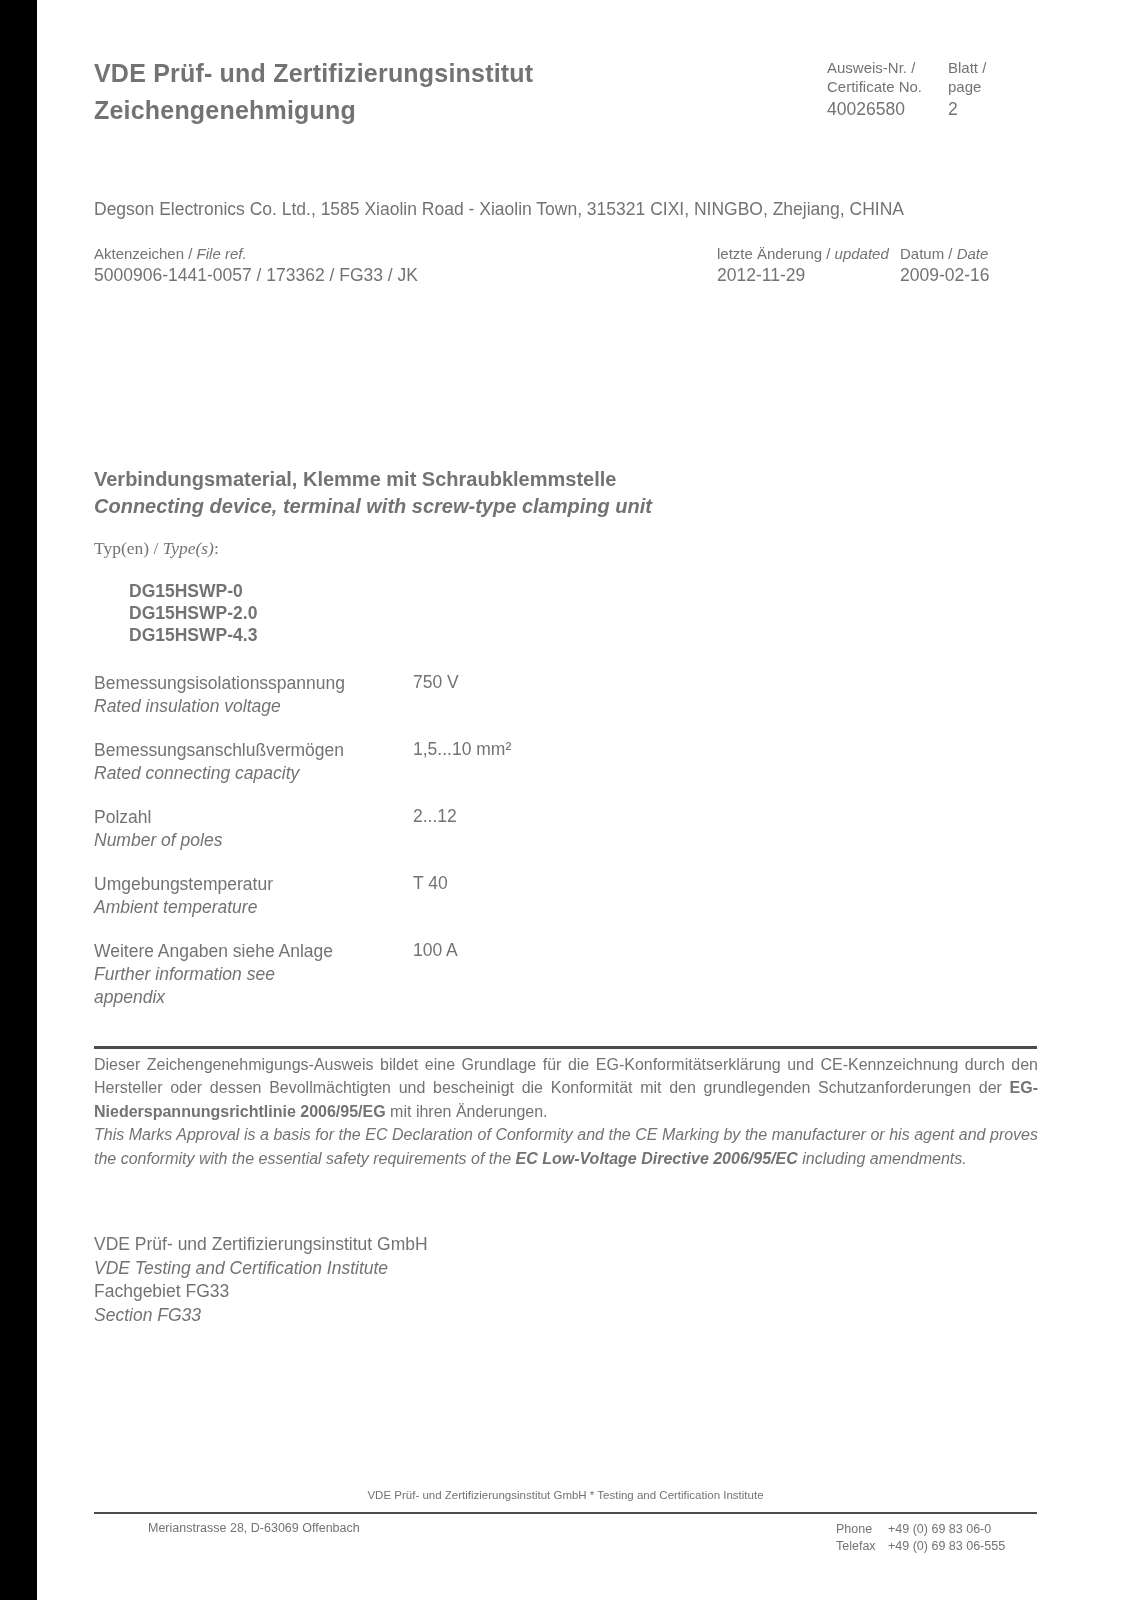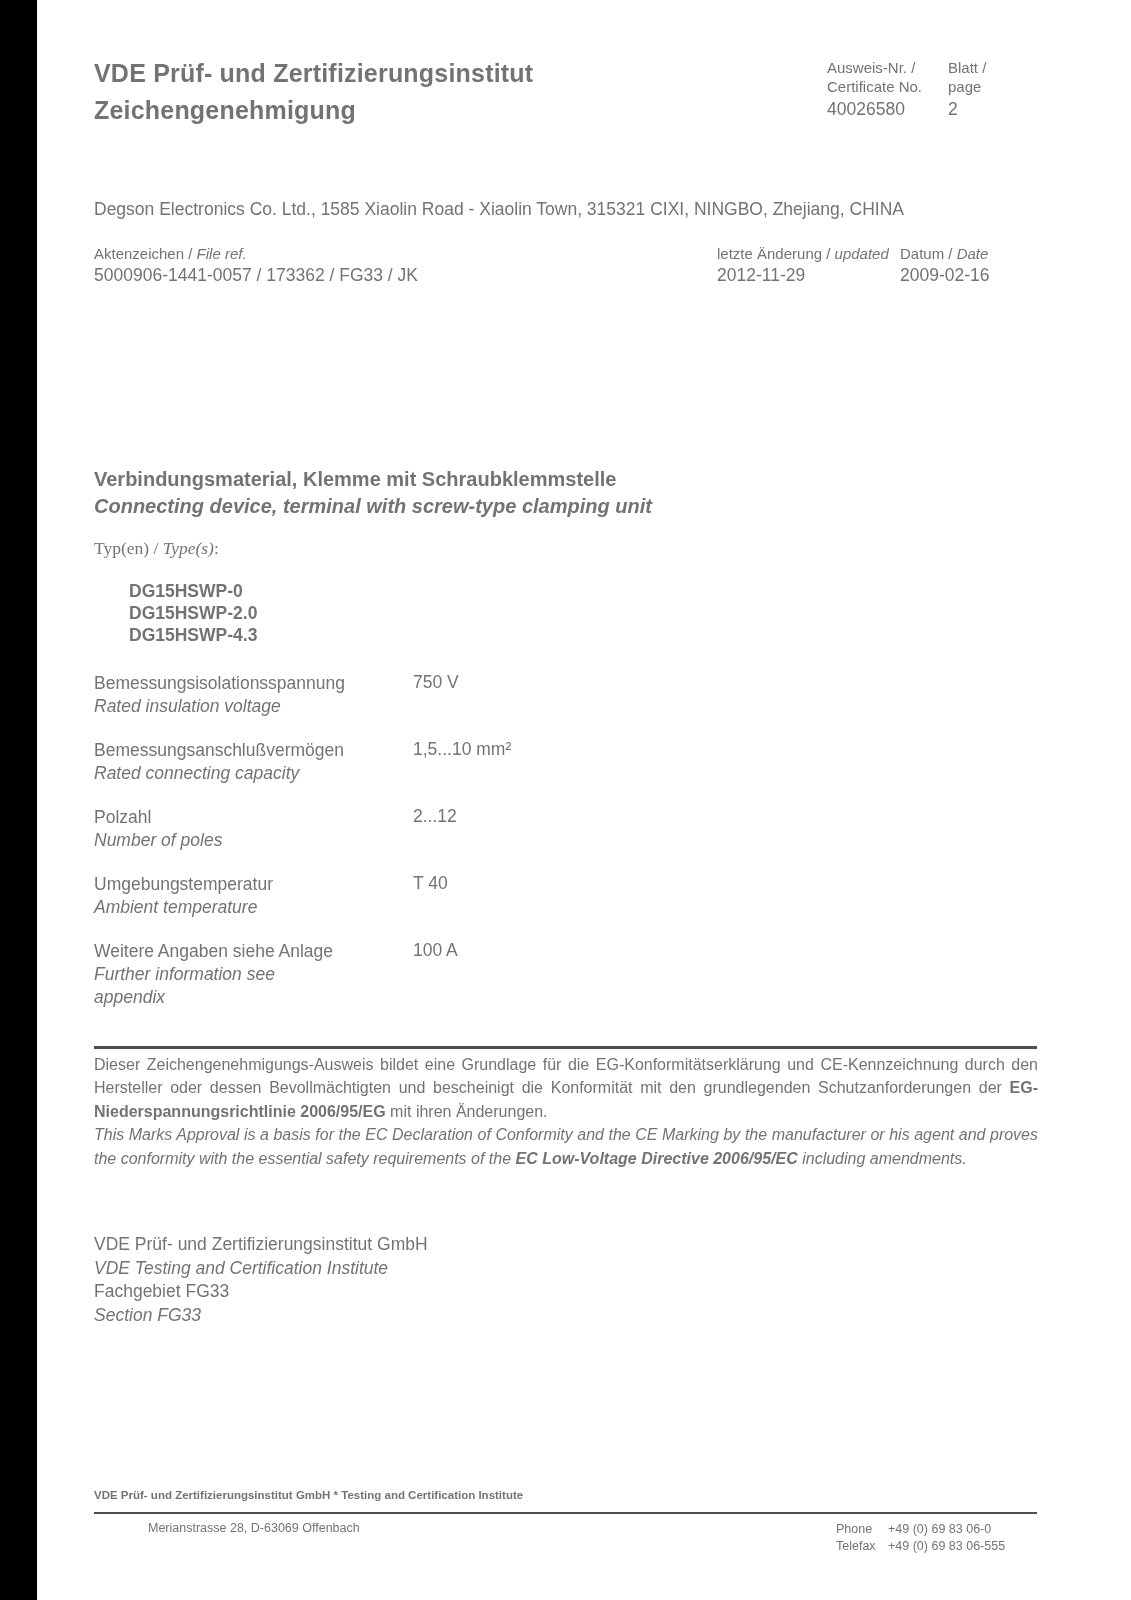--- a/index.html
+++ b/index.html
@@ -31,21 +31,21 @@
   .spec-label-en { font-size:17.5px; line-height:23px; font-style:italic; max-width:225px; }
   .spec-value { position:absolute; left:319px; top:0; font-size:17.5px; white-space:nowrap; }
 
   .rule { height:3px; background:#4d4d4d; }
 
   .legal { left:94px; top:1053px; width:944px; font-size:16px; line-height:23.4px; }
   .legal p { margin:0; text-align:justify; }
 
   .sig { left:94px; top:1233px; font-size:17.5px; line-height:23.5px; }
 
-  .foot-center { left:94px; top:1489px; width:943px; text-align:left; font-size:11.5px; font-weight:bold; }
+  .foot-center { left:94px; top:1489px; width:943px; text-align:center; font-size:11.5px; font-weight:normal; }
   .foot-addr { left:148px; top:1521px; font-size:12.5px; }
   .foot-phone { left:836px; top:1521px; font-size:12.5px; line-height:17px; }
   .foot-phone .lbl { display:inline-block; width:52px; }
 </style>
 </head>
 <body>
 
 <div class="page">
 
   <div class="abs scan-bar"></div>

